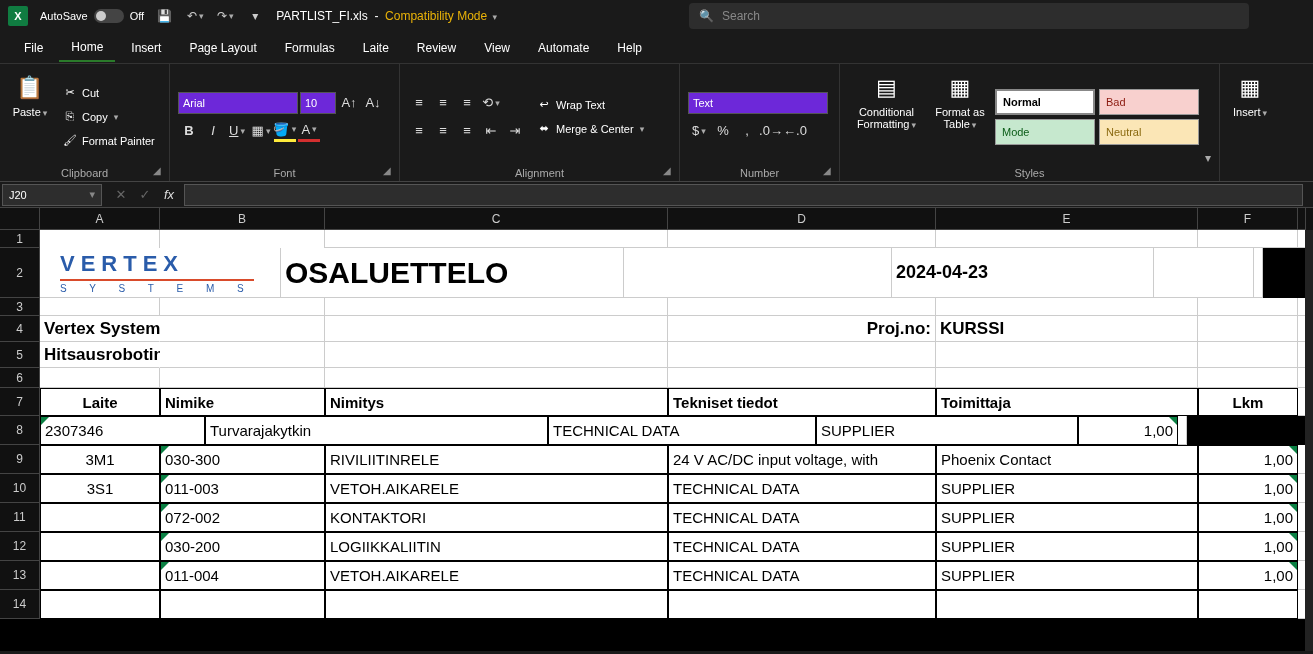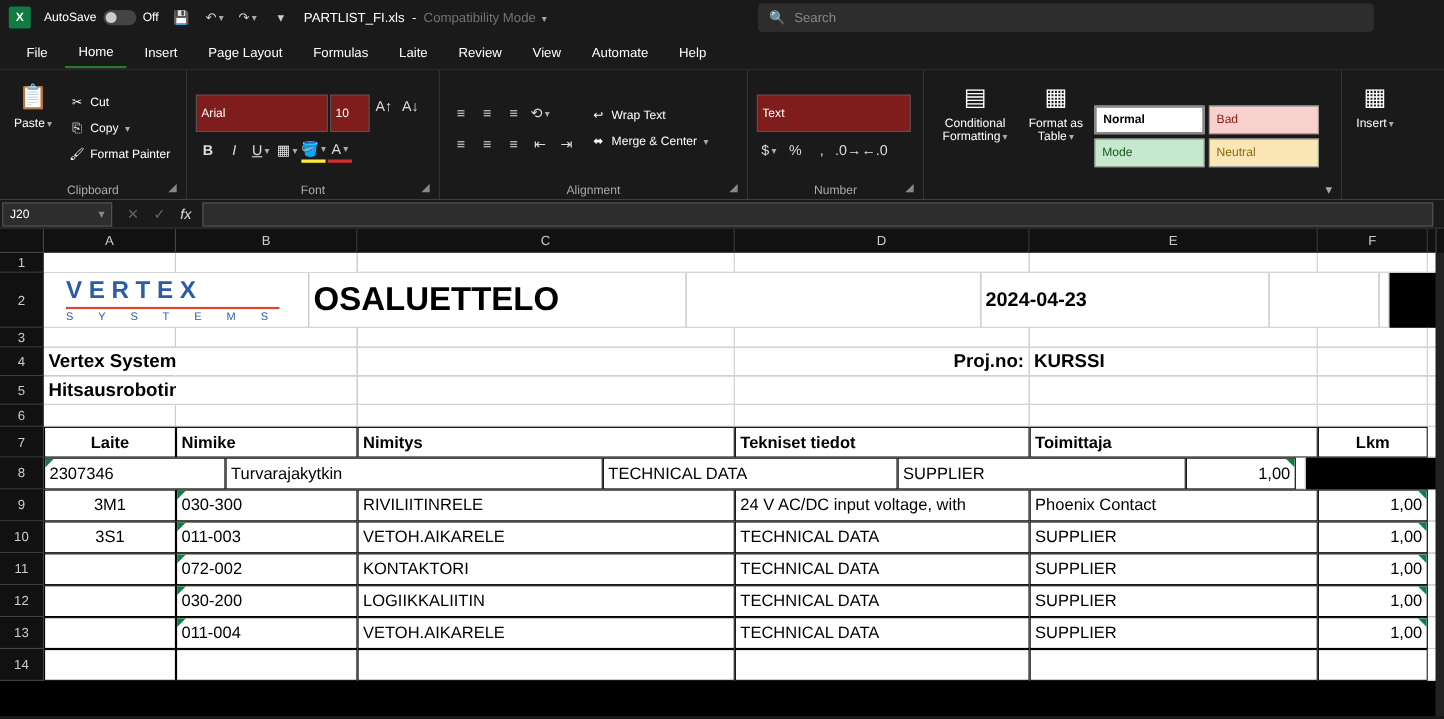--- a/index.html
+++ b/index.html
@@ -6,41 +6,41 @@
 body { background: #1a1a1a; color: #fff; font-size: 12px; width: 1313px; height: 654px; overflow: hidden; }
 
 
 .titlebar { height: 32px; background: #1a1a1a; display: flex; align-items: center; padding: 0 8px; gap: 12px; }
 .app-icon { width: 20px; height: 20px; background: #107c41; display: flex; align-items: center; justify-content: center; color: #fff; font-weight: bold; font-size: 11px; border-radius: 2px; }
 .autosave { display: flex; align-items: center; gap: 6px; font-size: 11px; }
 .toggle { width: 30px; height: 14px; background: #444; border-radius: 10px; position: relative; }
 .toggle::after { content: ""; width: 10px; height: 10px; background: #ccc; border-radius: 50%; position: absolute; top: 2px; left: 2px; }
 .qa-icon { width: 18px; height: 18px; display: flex; align-items: center; justify-content: center; color: #ccc; cursor: pointer; }
 .filename { font-size: 12px; color: #fff; }
-.compat { color: #737373; font-size: 12px; }
+.compat { color: #eab308; font-size: 12px; }
 .search-box { margin-left: 180px; width: 560px; height: 26px; background: #2d2d2d; border-radius: 4px; display: flex; align-items: center; padding: 0 10px; gap: 8px; color: #888; }
 
 
 .menubar { height: 32px; background: #1a1a1a; display: flex; align-items: center; padding: 0 12px; gap: 4px; border-bottom: 1px solid #333; }
 .menu-item { padding: 6px 12px; font-size: 12px; cursor: pointer; }
 .menu-item.active { border-bottom: 2px solid #2a7a2a; background: #1a1a1a; }
 
 
 .ribbon { height: 118px; background: #1a1a1a; display: flex; border-bottom: 1px solid #444; }
 .ribbon-group { border-right: 1px solid #333; padding: 4px 8px 2px 8px; display: flex; flex-direction: column; justify-content: space-between; position: relative; }
 .ribbon-group-label { text-align: center; font-size: 11px; color: #aaa; padding-top: 2px; }
 .ribbon-group-launcher { position: absolute; right: 4px; bottom: 4px; width: 12px; height: 12px; color: #888; cursor: pointer; font-size: 10px; }
 .rg-content { display: flex; gap: 6px; flex: 1; }
 .col { display: flex; flex-direction: column; gap: 2px; justify-content: center; }
 .big-btn { display: flex; flex-direction: column; align-items: center; gap: 2px; padding: 4px; cursor: pointer; min-width: 44px; }
 .big-btn .icon { width: 32px; height: 32px; display: flex; align-items: center; justify-content: center; font-size: 22px; }
 .big-btn .lbl { font-size: 11px; text-align: center; line-height: 1.1; }
 .small-btn { display: flex; align-items: center; gap: 4px; padding: 2px 4px; cursor: pointer; font-size: 11px; height: 22px; }
 .small-btn .icon { width: 16px; display: flex; justify-content: center; }
-.sel { background: #7f1d1d; border: 1px solid #555; color: #fff; font-size: 11px; height: 34px; padding: 0 4px; }
+.sel { background: #6d28d9; border: 1px solid #555; color: #fff; font-size: 11px; height: 22px; padding: 0 4px; }
 .icon-row { display: flex; gap: 2px; }
 .icon-btn { width: 22px; height: 22px; display: flex; align-items: center; justify-content: center; cursor: pointer; font-size: 13px; color: #ddd; }
 .style-cell { width: 100px; height: 26px; border: 1px solid #999; display: flex; align-items: center; padding: 0 6px; font-size: 11px; }
 .style-normal { background: #fff; color: #000; border: 2px solid #888; font-weight: bold; }
 .style-bad { background: #f8d0ce; color: #8b1a10; }
 .style-good { background: #c6e8ce; color: #0b5c17; }
 .style-neutral { background: #fbe6b6; color: #8b6a10; }
 
 
 .fbar-row { height: 26px; background: #1a1a1a; display: flex; align-items: center; border-bottom: 1px solid #444; }
@@ -235,20 +235,21 @@
           <div class="style-cell style-normal">Normal</div>
           <div class="style-cell style-bad">Bad</div>
         </div>
         <div style="display:flex;gap:4px">
           <div class="style-cell style-good">Mode</div>
           <div class="style-cell style-neutral">Neutral</div>
         </div>
       </div>
       <div class="col" style="justify-content:flex-end;color:#aaa">▾</div>
     </div>
+    <div class="ribbon-group-label">Styles</div>
   </div>
 
   <div class="ribbon-group" style="width:60px;border-right:none">
     <div class="rg-content">
       <div class="big-btn">
         <div class="icon">▦</div>
         <div class="lbl chev">Insert</div>
       </div>
     </div>
   </div>

